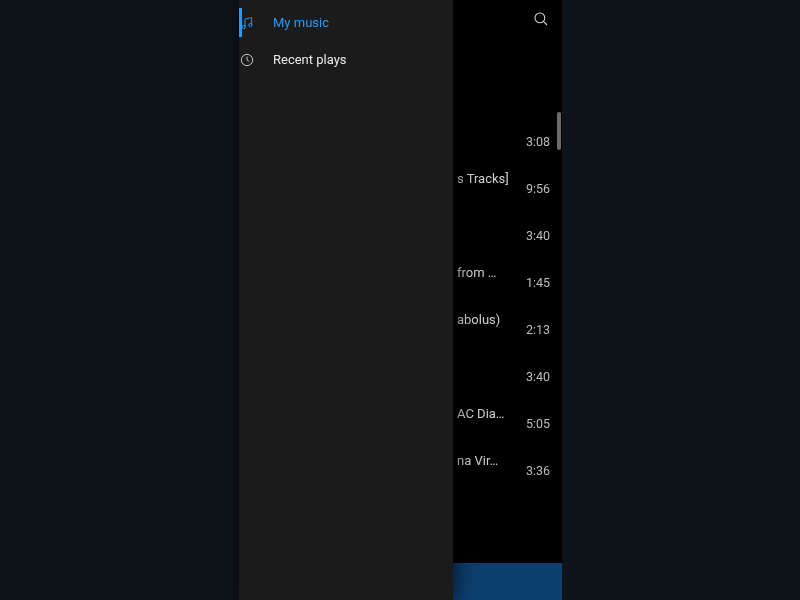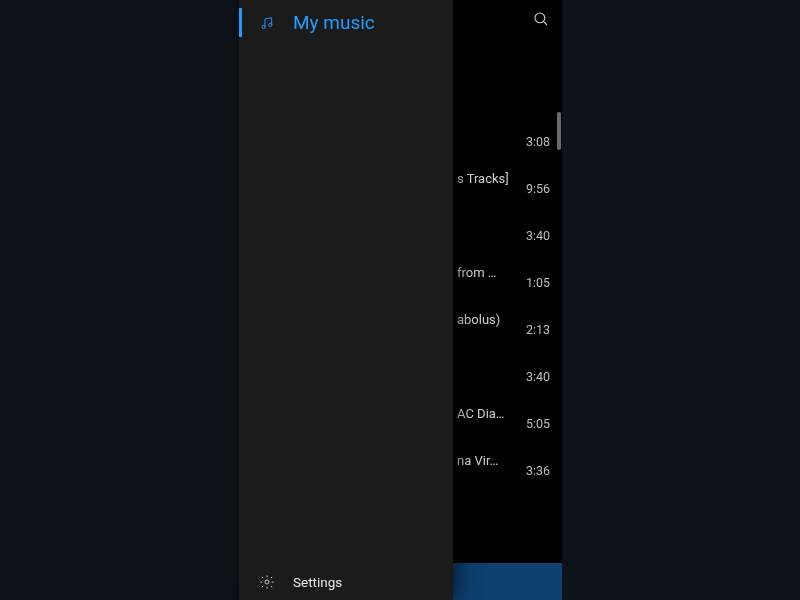--- a/index.html
+++ b/index.html
@@ -63,22 +63,21 @@
     position: absolute; left: 0; top: 0; bottom: 0; width: 214px;
     background: #1b1b1b;
     box-shadow: 4px 0 18px rgba(0,0,0,0.6);
     display: flex; flex-direction: column;
   }
   .menu { padding-top: 4px; flex: 1; }
   .menu-item {
     position: relative;
     height: 37px;
     display: flex; align-items: center;
-    padding-left: 20px;
-    font-size: 19px;
+    font-size: 13px;
     color: #eaeaea;
     cursor: pointer;
   }
   .menu-item .mi-icon { width: 16px; height: 16px; margin-right: 18px; display:flex; align-items:center; justify-content:center; }
   .menu-item .mi-icon svg { width: 16px; height: 16px; stroke: #d0d0d0; fill: none; stroke-width: 1.4; }
   .menu-item.active { color: #239cff; }
   .menu-item.active .mi-icon svg { stroke: #239cff; }
   .menu-item.active::before {
     content: ""; position: absolute; left: 0; top: 4px; bottom: 4px; width: 3px;
     background: #239cff;
@@ -116,21 +115,21 @@
       <div class="track">
         <span class="title">s Tracks]</span>
         <span class="dur">9:56</span>
       </div>
       <div class="track">
         <span class="title"></span>
         <span class="dur">3:40</span>
       </div>
       <div class="track">
         <span class="title">from …</span>
-        <span class="dur">1:05</span>
+        <span class="dur">1:45</span>
       </div>
       <div class="track">
         <span class="title">abolus)</span>
         <span class="dur">2:13</span>
       </div>
       <div class="track">
         <span class="title"></span>
         <span class="dur">3:40</span>
       </div>
       <div class="track">
@@ -173,29 +172,29 @@
         <span class="mi-icon">
           <svg viewBox="0 0 24 24">
               <path d="M9 18V6l10-2v11"></path>
               <circle cx="7" cy="18" r="2.4"></circle>
               <circle cx="17" cy="15" r="2.4"></circle>
             </svg>
         </span>
         <span>My music</span>
       </div>
 
-
-
-
-    </div>
-
-    <div class="drawer-footer">
-      <span class="mi-icon">
-        <svg viewBox="0 0 24 24">
-            <circle cx="12" cy="12" r="3"></circle>
-            <path d="M12 2v3M12 19v3M4.2 4.2l2.1 2.1M17.7 17.7l2.1 2.1M2 12h3M19 12h3M4.2 19.8l2.1-2.1M17.7 6.3l2.1-2.1"></path>
-          </svg>
-      </span>
-      <span>Settings</span>
-    </div>
+      <div class="menu-item">
+        <span class="mi-icon">
+          <svg viewBox="0 0 24 24">
+              <circle cx="12" cy="12" r="8.5"></circle>
+              <path d="M12 7v5l3.2 2"></path>
+            </svg>
+        </span>
+        <span>Recent plays</span>
+      </div>
+
+
+
+    </div>
+
   </div>
 
 </div>
 
 </body></html>

